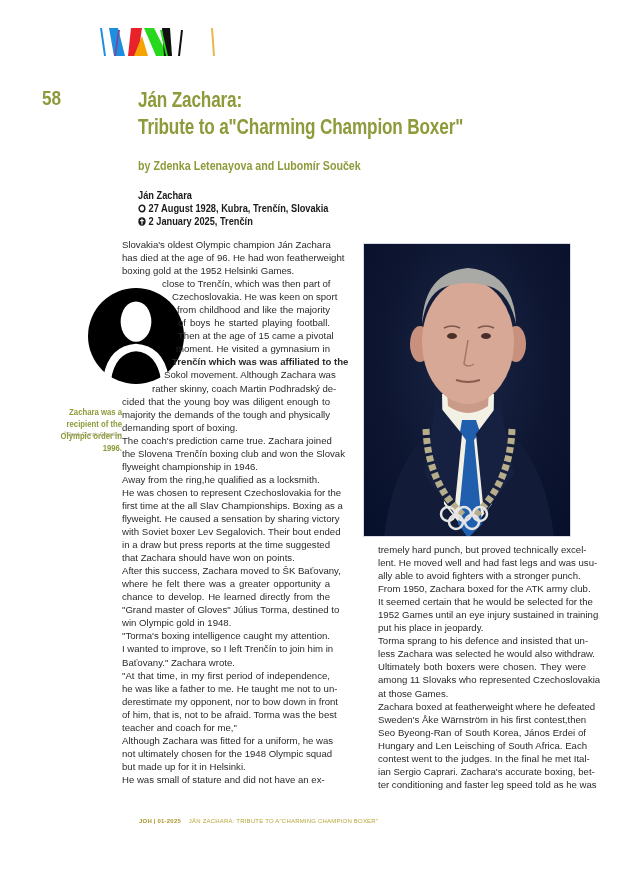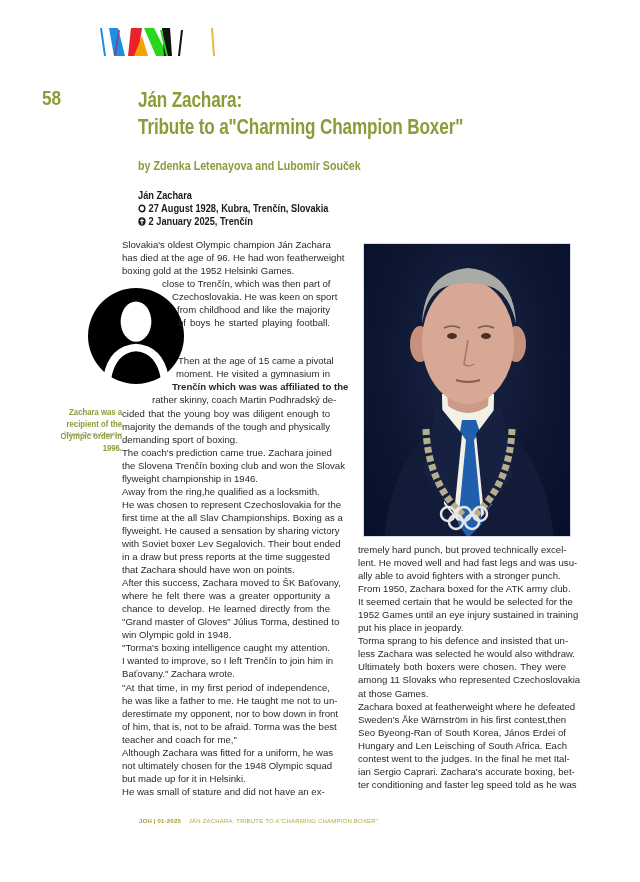--- a/index.html
+++ b/index.html
@@ -13,21 +13,21 @@
     .title { position: absolute; left: 138px; top: 86px; font-weight: bold; font-size: 22px; line-height: 27px; color: #8f9a3a; transform: scaleX(0.78); transform-origin: left top; white-space: nowrap; letter-spacing: -0.2px; }
 
     .byline { position: absolute; left: 138px; top: 158px; font-weight: bold; font-size: 13px; color: #8f9a3a; transform: scaleX(0.82); transform-origin: left top; white-space: nowrap; }
 
     .bio { position: absolute; left: 138px; top: 189px; font-weight: bold; font-size: 10.5px; line-height: 13px; color: #1a1a1a; transform: scaleX(0.88); transform-origin: left top; white-space: nowrap; }
     .bio .row { display: flex; align-items: center; }
     .bio .sym { display: inline-block; width: 9px; height: 9px; margin-right: 3px; position: relative; }
 
     .col { position: absolute; font-size: 9.6px; line-height: 13.05px; color: #2a2a2a; text-align: justify; }
     .col-left { left: 122px; top: 238px; width: 208px; }
-    .col-right { left: 358px; top: 543px; width: 208px; }
+    .col-right { left: 378px; top: 543px; width: 208px; }
     .col .ln { display: block; white-space: nowrap; text-align: justify; text-align-last: justify; }
     .col .ln.last { text-align-last: left; }
 
     .avatar { position: absolute; left: 88px; top: 288px; width: 96px; height: 96px; }
 
     .caption { position: absolute; left: 34px; top: 406px; width: 88px; text-align: right; font-weight: bold; font-size: 8.6px; line-height: 12px; color: #8f9a3a; transform: scaleX(0.9); transform-origin: right top; }
     .credit { position: absolute; left: 34px; top: 432px; width: 88px; text-align: right; font-size: 4.6px; color: #9aa06a; }
 
     .photo { position: absolute; left: 363px; top: 243px; width: 208px; height: 294px; background: radial-gradient(ellipse at 50% 40%, #1b2747 0%, #0d1530 60%, #07102a 100%); overflow: hidden; border: 1px solid #d8dce4; }
 
@@ -87,23 +87,24 @@
 <div class="credit">©Slovak Olympic Committee</div>
 
 <div class="col col-left" id="col-left">
     <span class="ln">Slovakia's oldest Olympic champion Ján Zachara</span>
     <span class="ln">has died at the age of 96. He had won featherweight</span>
     <span class="ln last">boxing gold at the 1952 Helsinki Games.</span>
     <span class="ln" style="padding-left: 40px;">close to Trenčín, which was then part of</span>
     <span class="ln" style="padding-left: 50px;">Czechoslovakia. He was keen on sport</span>
     <span class="ln" style="padding-left: 55px;">from childhood and like the majority</span>
     <span class="ln" style="padding-left: 56px;">of boys he started playing football.</span>
-    <span class="ln" style="padding-left: 56px; margin-top: 25px;">Then at the age of 15 came a pivotal</span>
+    <span class="ln" style="padding-left: 56px;">Then at the age of 15 came a pivotal</span>
     <span class="ln" style="padding-left: 54px;">moment. He visited a gymnasium in</span>
     <span class="ln" style="padding-left: 50px; font-weight: bold;">Trenčín which was was affiliated to the</span>
+    <span class="ln" style="padding-left: 42px;">Sokol movement. Although Zachara was</span>
     <span class="ln" style="padding-left: 30px;">rather skinny, coach Martin Podhradský de-</span>
     <span class="ln">cided that the young boy was diligent enough to</span>
     <span class="ln">majority the demands of the tough and physically</span>
     <span class="ln last">demanding sport of boxing.</span>
     <span class="ln">The coach's prediction came true. Zachara joined</span>
     <span class="ln">the Slovena Trenčín boxing club and won the Slovak</span>
     <span class="ln last">flyweight championship in 1946.</span>
     <span class="ln last">Away from the ring,he qualified as a locksmith.</span>
     <span class="ln">He was chosen to represent Czechoslovakia for the</span>
     <span class="ln">first time at the all Slav Championships. Boxing as a</span>

